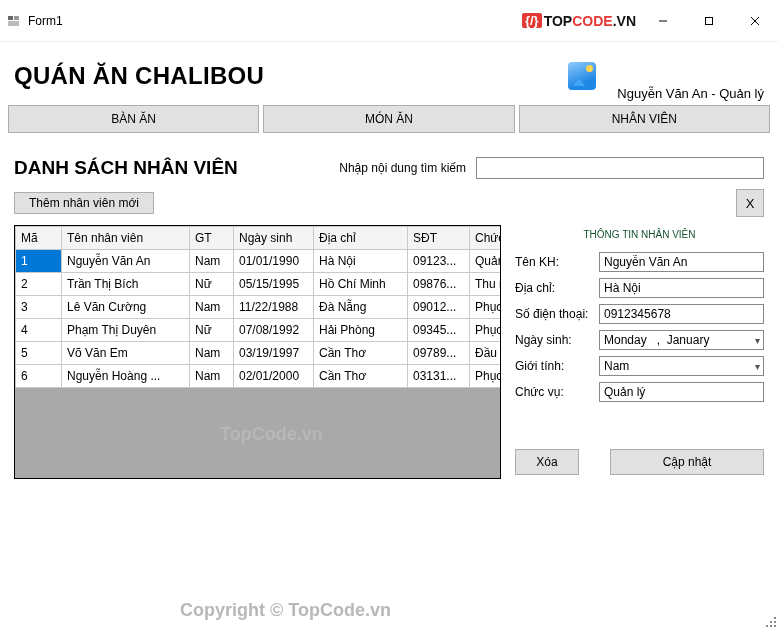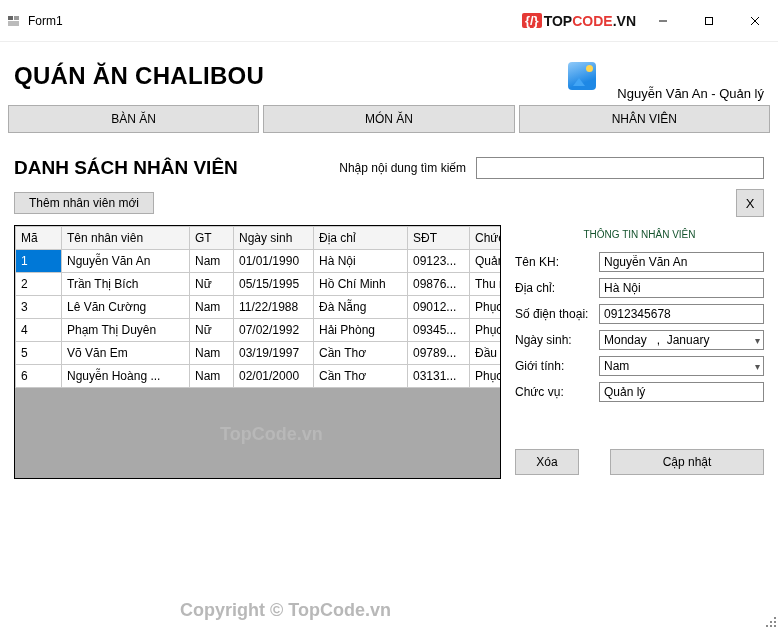--- a/index.html
+++ b/index.html
@@ -186,21 +186,21 @@
             <td>Nam</td>
             <td>11/22/1988</td>
             <td>Đà Nẵng</td>
             <td>09012...</td>
             <td>Phục vụ</td>
           </tr>
           <tr>
             <td>4</td>
             <td>Phạm Thị Duyên</td>
             <td>Nữ</td>
-            <td>07/02/1992</td>
+            <td>07/08/1992</td>
             <td>Hải Phòng</td>
             <td>09345...</td>
             <td>Phục vụ</td>
           </tr>
           <tr>
             <td>5</td>
             <td>Võ Văn Em</td>
             <td>Nam</td>
             <td>03/19/1997</td>
             <td>Cần Thơ</td>

